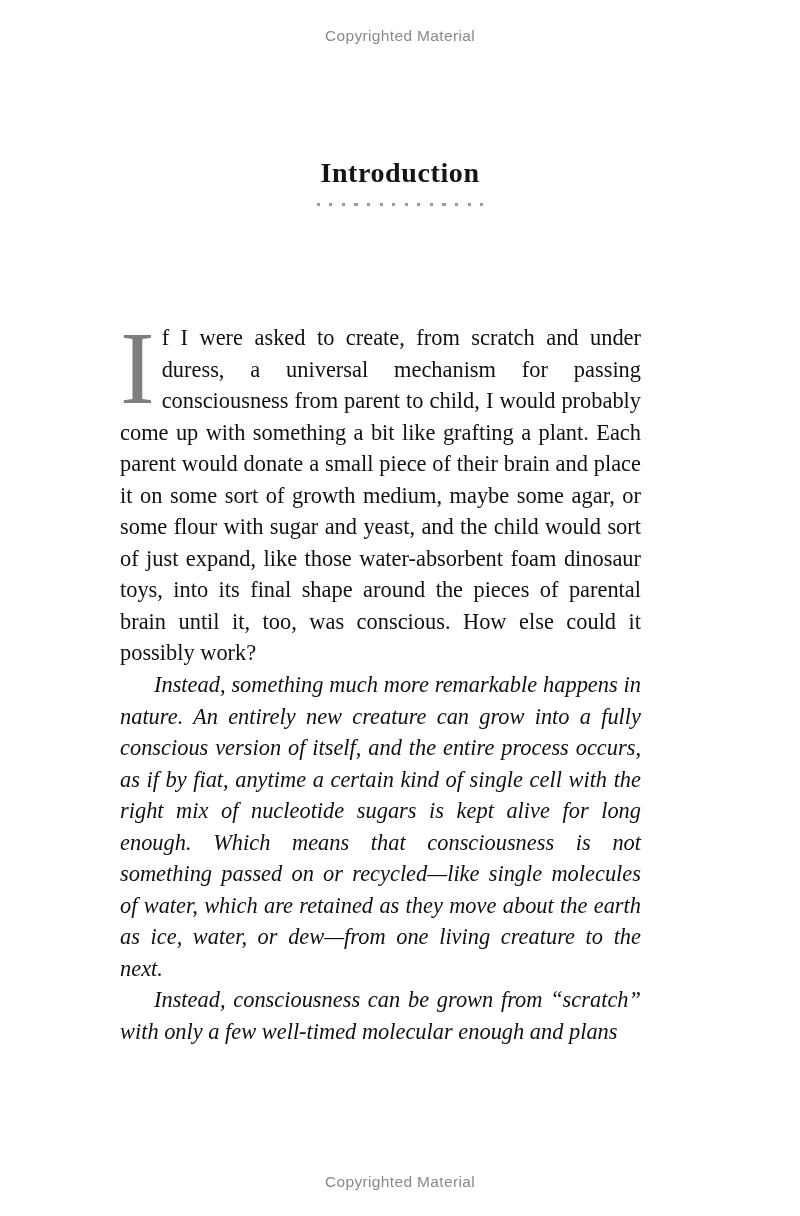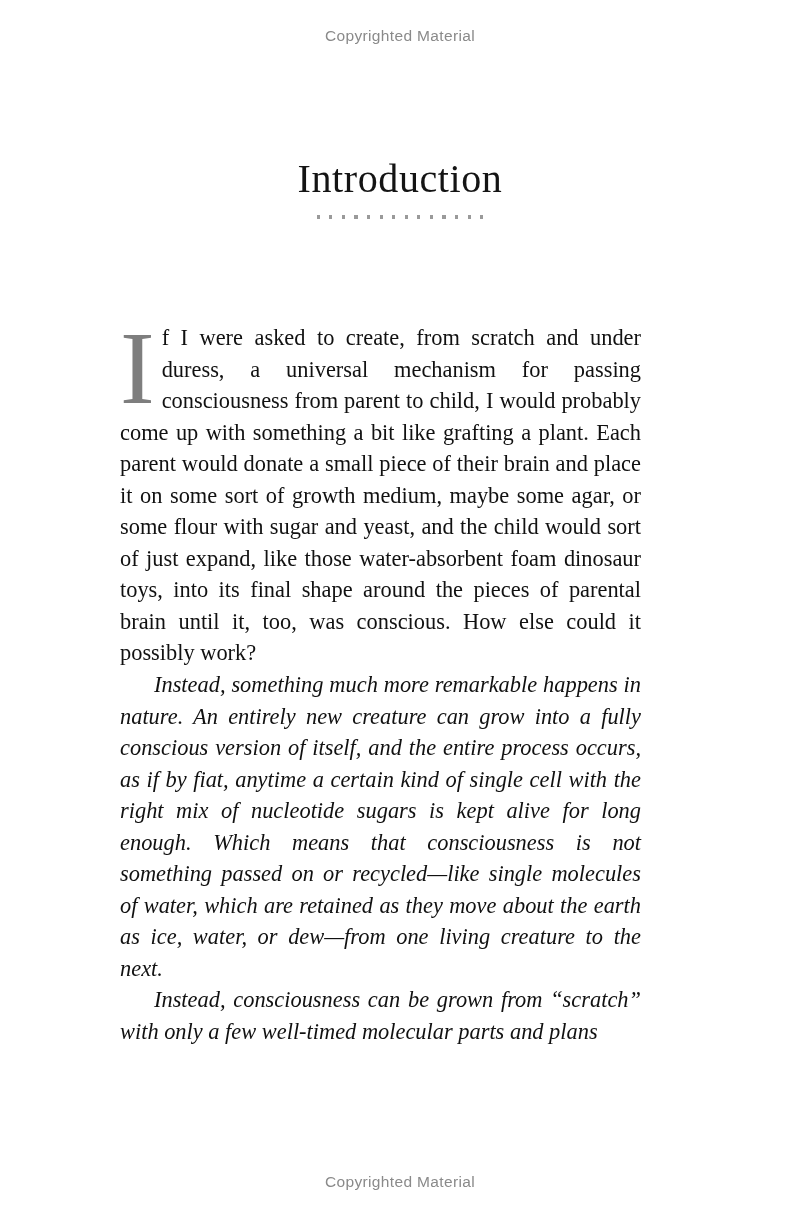--- a/index.html
+++ b/index.html
@@ -41,22 +41,22 @@
   
   .chapter-head {
     position: absolute;
     left: 0;
     top: 158px;
     width: 800px;
     text-align: center;
   }
   .chapter-title {
     font-family: "Liberation Serif", "DejaVu Serif", serif;
-    font-size: 40px;
-    font-weight: normal;
+    font-size: 28px;
+    font-weight: bold;
     letter-spacing: 0.6px;
     color: #141414;
     line-height: 1.05;
     margin: 0;
   }
   .dot-rule {
     margin-top: 14px;
     display: flex;
     justify-content: center;
     align-items: center;
@@ -135,19 +135,19 @@
       <span class="dot"></span>
     </div>
   </div>
 
   <div class="textblock">
 
     <p class="para dropcap-para"><span class="dropcap">I</span><span>f I were asked to create, from scratch and under duress, a universal mechanism for passing consciousness from parent to child, I would probably come up with something a bit like grafting a plant. Each parent would donate a small piece of their brain and place it on some sort of growth medium, maybe some agar, or some flour with sugar and yeast, and the child would sort of just expand, like those water-absorbent foam dinosaur toys, into its final shape around the pieces of parental brain until it, too, was conscious. How else could it possibly work?</span></p>
 
     <p class="para">Instead, something much more remarkable happens in nature. An entirely new creature can grow into a fully conscious version of itself, and the entire process occurs, as if by fiat, anytime a certain kind of single cell with the right mix of nucleotide sugars is kept alive for long enough. Which means that consciousness is not something passed on or recycled—like single molecules of water, which are retained as they move about the earth as ice, water, or dew—from one living creature to the next.</p>
 
-    <p class="para">Instead, consciousness can be grown from “scratch” with only a few well-timed molecular parts and plans</p>
+    <p class="para">Instead, consciousness can be grown from “scratch” with only a few well-timed molecular enough and plans</p>
 
   </div>
 
   <div class="watermark watermark-bottom">Copyrighted Material</div>
 
 </div>
 
 </body></html>

